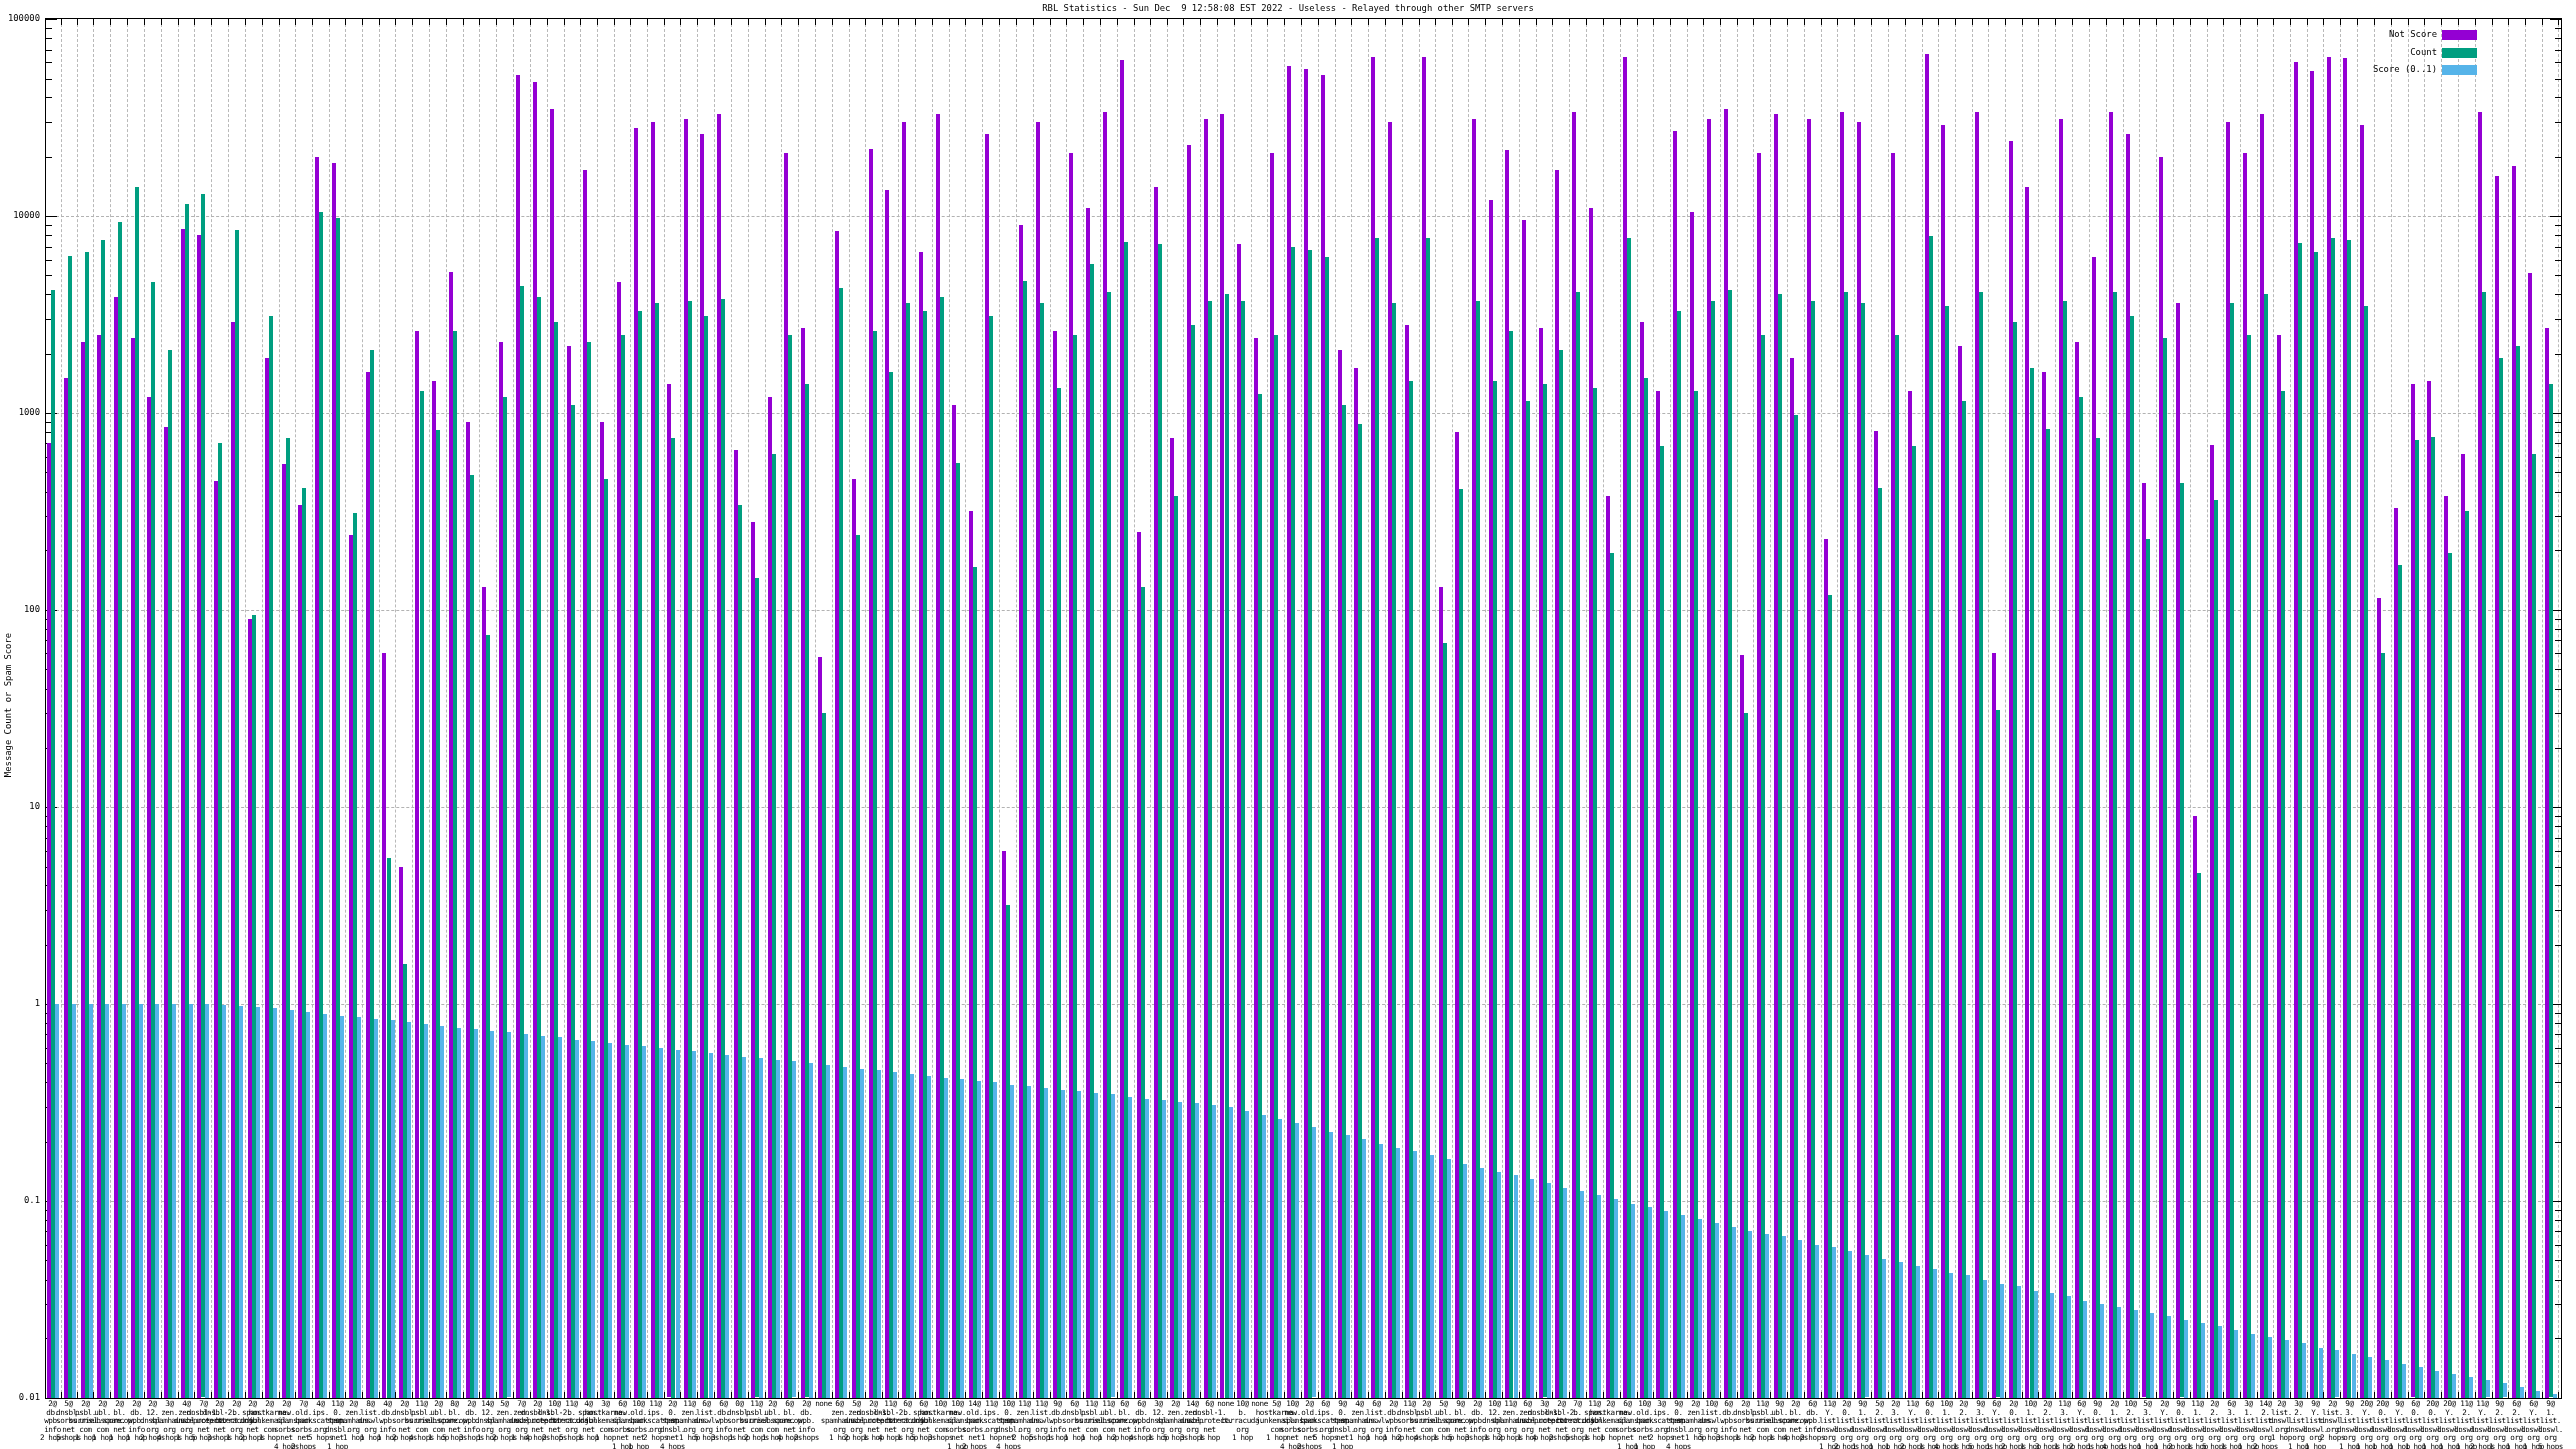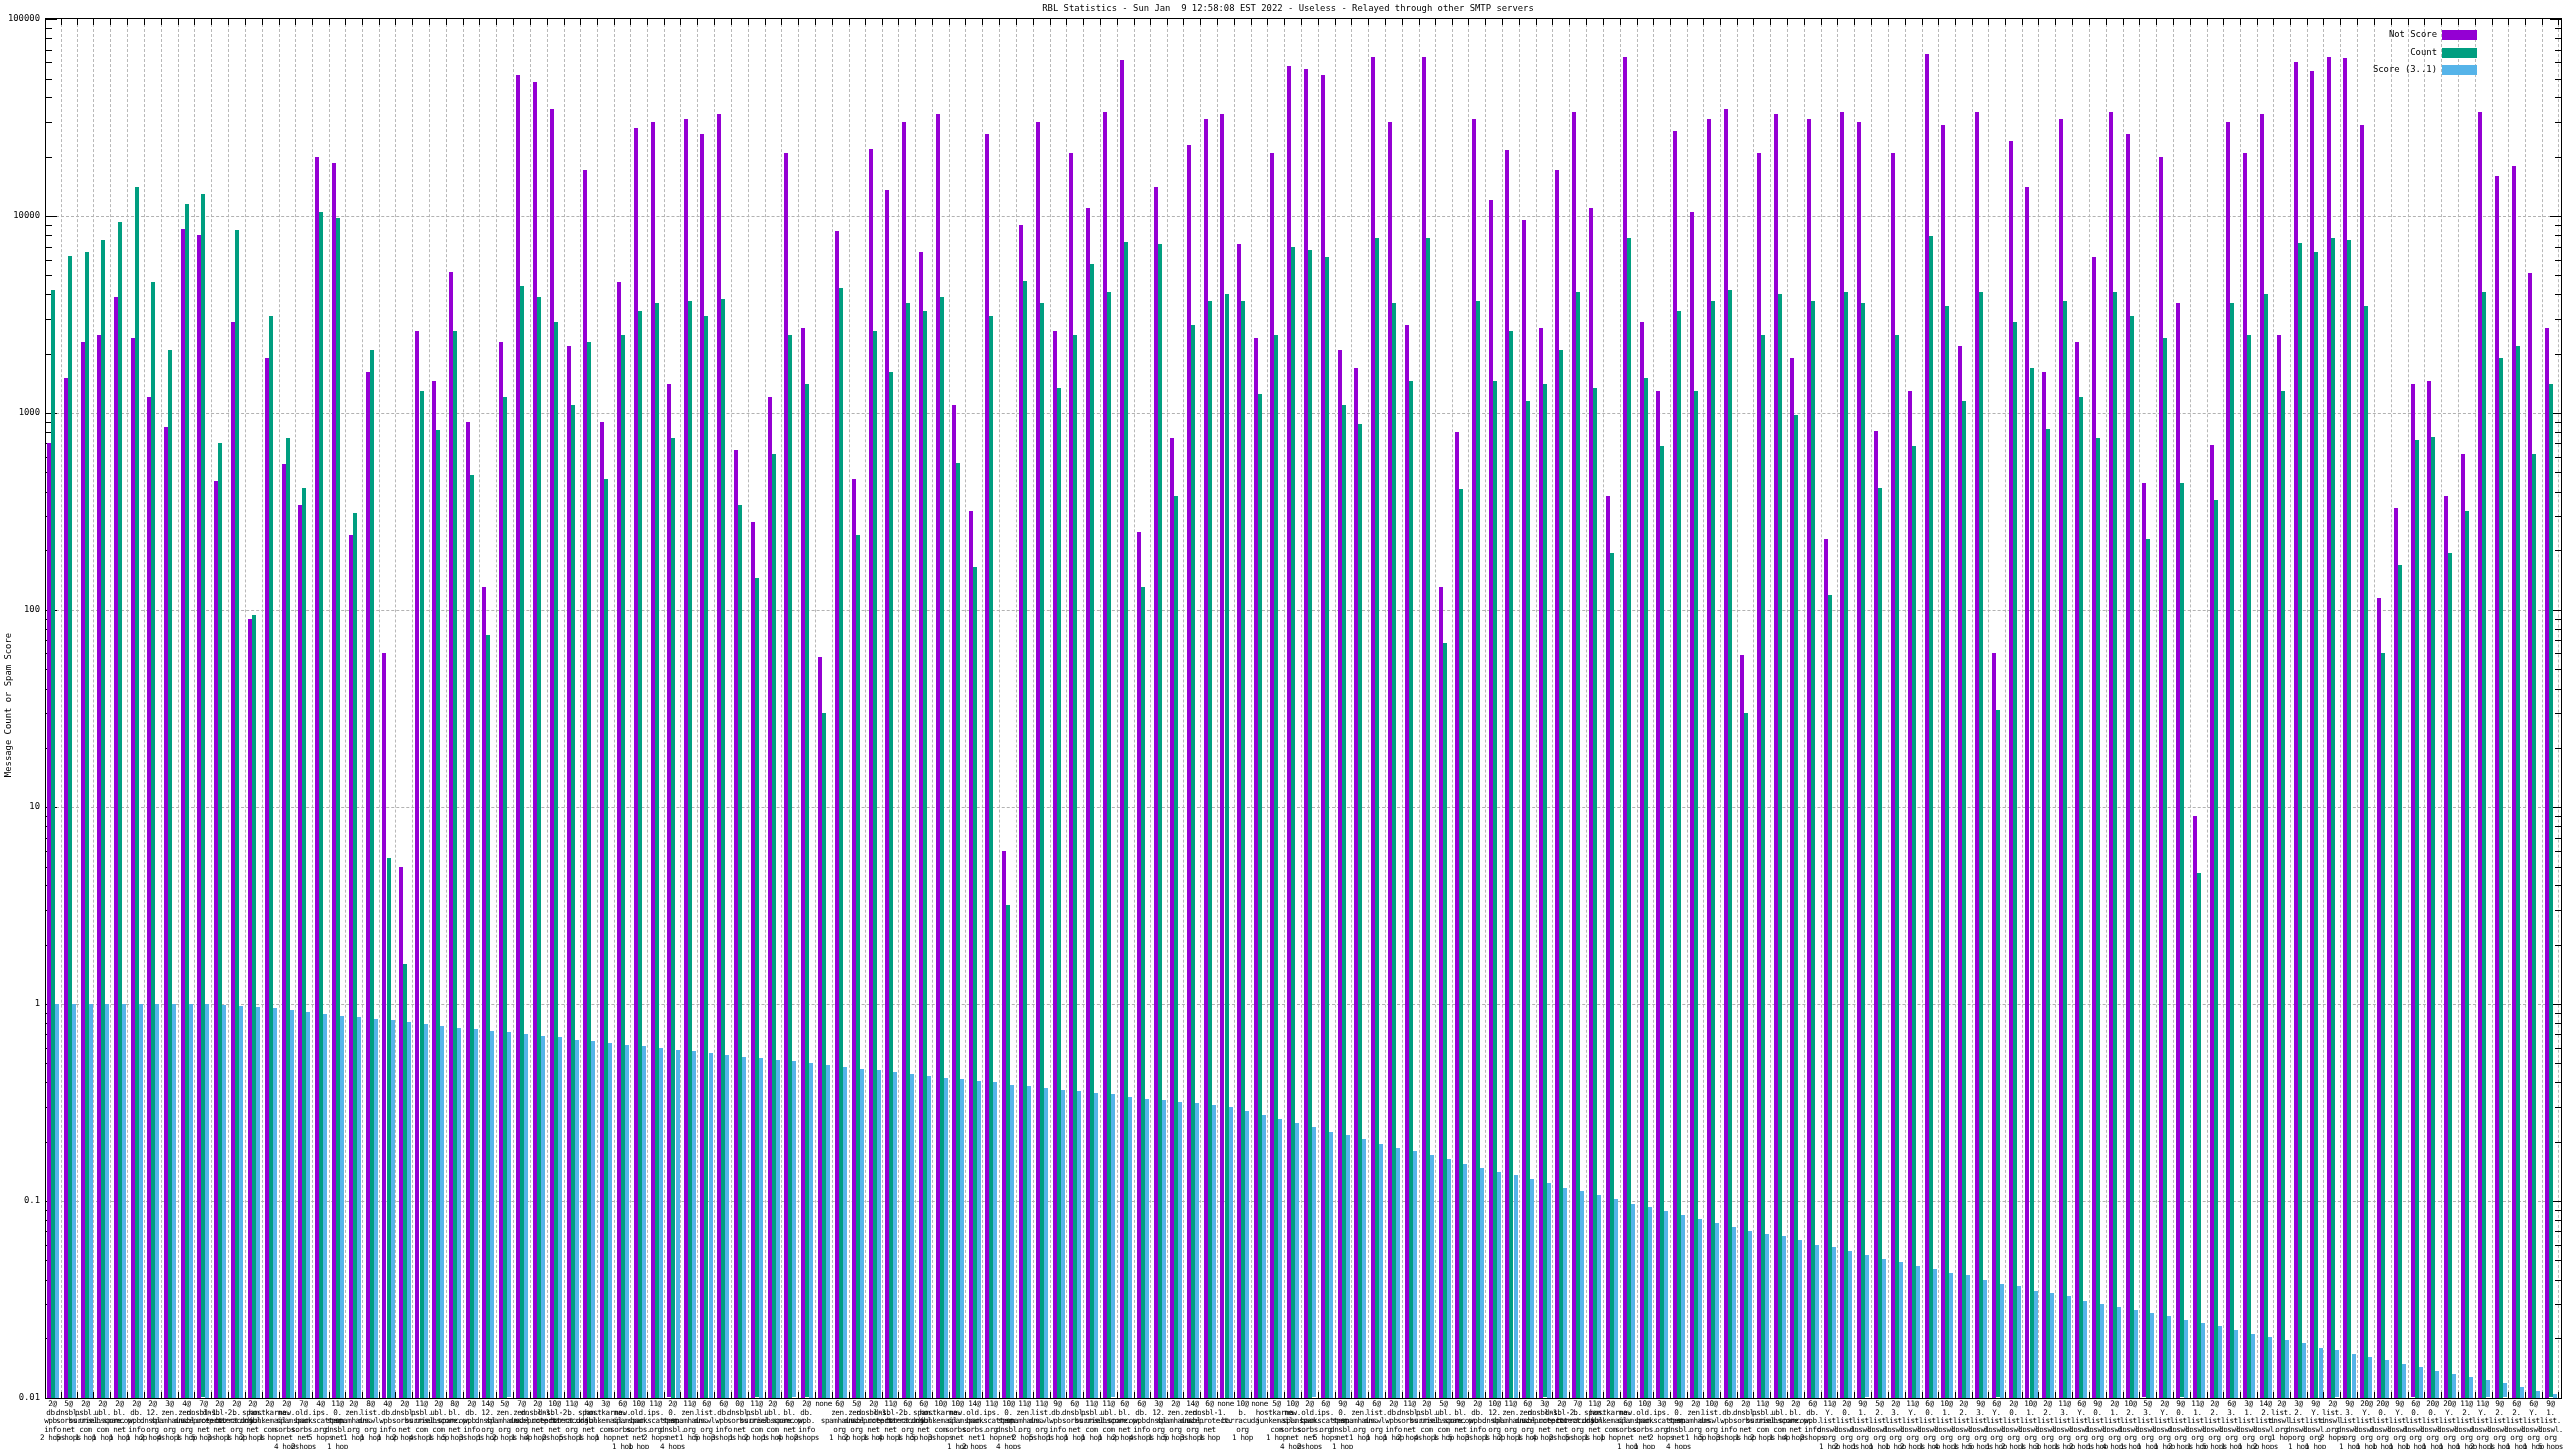--- a/index.html
+++ b/index.html
@@ -18,21 +18,21 @@
   .xlab{position:absolute;width:113px;text-align:center;font-size:7.6px;line-height:8.5px;
         letter-spacing:-0.4px;white-space:nowrap;}
   #legend .lrow{position:absolute;height:11.3px;}
   #legend .ltext{position:absolute;right:121px;top:0;font-size:8.9px;white-space:nowrap;}
   #legend .lswatch{position:absolute;right:81px;top:0.8px;width:35px;height:10.5px;}
 </style>
 </head>
 <body>
 
 <div id="screen">
-  <div id="title">RBL Statistics - Sun Jan  9 12:58:08 EST 2022 - Useless - Relayed through other SMTP servers</div>
+  <div id="title">RBL Statistics - Sun Dec  9 12:58:08 EST 2022 - Useless - Relayed through other SMTP servers</div>
   <div id="ylabel">Message Count or Spam Score</div>
   <div id="plot" style="left: 45px; top: 17.7px; width: 2515px; height: 1379px;">
       <div class="vgrid" style="left: 14.5px; height: 1379px;"></div>
       <div class="xtick" style="left: 14.5px; top: 0px; height: 6.4px;"></div>
       <div class="xtick" style="left: 14.5px; top: 1373px; height: 6.4px;"></div>
       <div class="vgrid" style="left: 31px; height: 1379px;"></div>
       <div class="xtick" style="left: 31px; top: 0px; height: 6.4px;"></div>
       <div class="xtick" style="left: 31px; top: 1373px; height: 6.4px;"></div>
       <div class="vgrid" style="left: 47px; height: 1379px;"></div>
       <div class="xtick" style="left: 47px; top: 0px; height: 6.4px;"></div>
@@ -2173,18 +2173,18 @@
   <div id="legend">
       <div class="lrow" style="left: 0px; top: 29px; width: 2558px;">
         <div class="ltext">Not Score</div>
         <div class="lswatch" style="background: rgb(148, 0, 211);"></div>
       </div>
       <div class="lrow" style="left: 0px; top: 47px; width: 2558px;">
         <div class="ltext">Count</div>
         <div class="lswatch" style="background: rgb(0, 158, 128);"></div>
       </div>
       <div class="lrow" style="left: 0px; top: 64px; width: 2558px;">
-        <div class="ltext">Score (3..1)</div>
+        <div class="ltext">Score (0..1)</div>
         <div class="lswatch" style="background: rgb(86, 180, 233);"></div>
       </div>
     </div>
 </div>
 
 
 </body></html>

